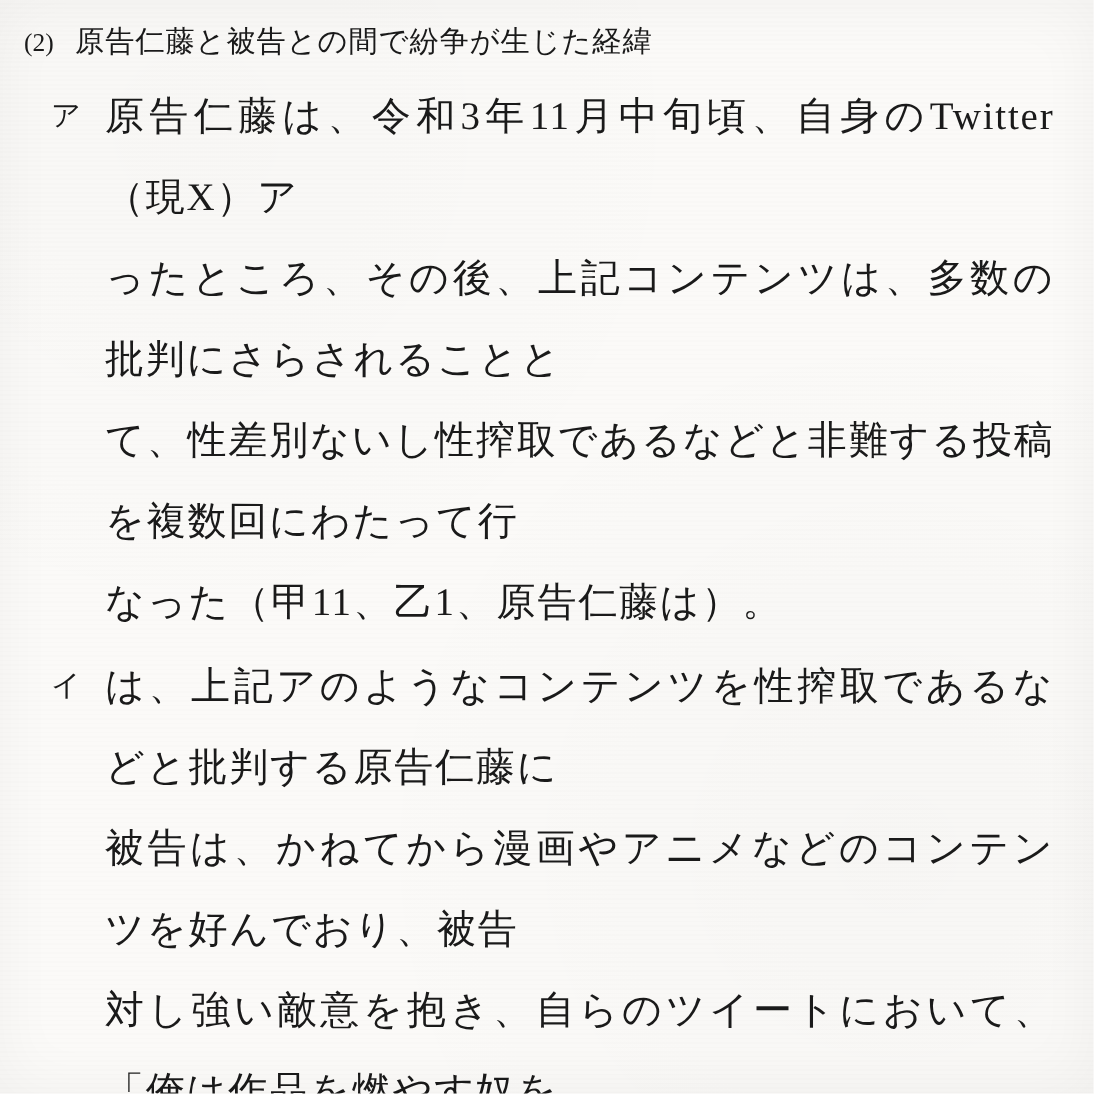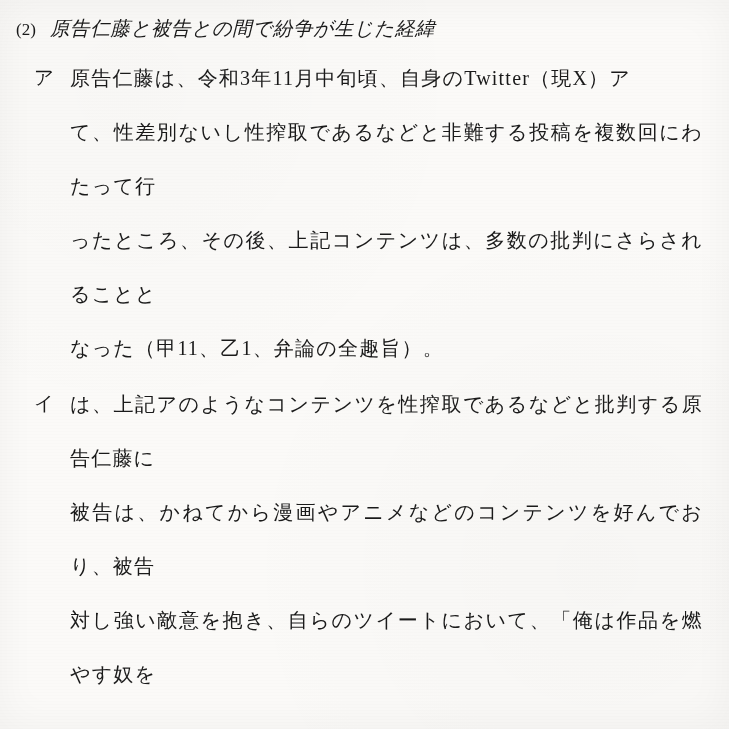--- a/index.html
+++ b/index.html
@@ -35,39 +35,38 @@
     padding-left: 2px;
   }
   .heading-marker {
     flex: none;
     width: 34px;
     font-size: 17px;
     letter-spacing: 0;
   }
   .heading-text {
     flex: 1;
-    font-style: italic;
   }
   .para {
     display: flex;
     align-items: flex-start;
     margin: 0 0 2px 0;
     padding-left: 20px;
   }
   .para-marker {
     flex: none;
     width: 36px;
     font-size: 19.5px;
     line-height: 54px;
     letter-spacing: 0;
     text-align: left;
   }
   .para-body {
     flex: 1;
-    font-size: 20px;
+    font-size: 26px;
     line-height: 54px;
     letter-spacing: 1.2px;
     text-align: justify;
     text-justify: inter-character;
   }
   .para-body .ln {
     display: block;
     white-space: pre;
   }
   .para-body .ln.just {
@@ -97,23 +96,23 @@
 
   <div class="heading-line">
     <span class="heading-marker">(2)</span>
     <span class="heading-text">原告仁藤と被告との間で紛争が生じた経緯</span>
   </div>
 
   <div class="para">
     <span class="para-marker">ア</span>
     <div class="para-body">
       <span class="ln just">原告仁藤は、令和3年11月中旬頃、自身のTwitter（現X）ア</span>
+      <span class="ln just">ったところ、その後、上記コンテンツは、多数の批判にさらされることと</span>
       <span class="ln just">て、性差別ないし性搾取であるなどと非難する投稿を複数回にわたって行</span>
-      <span class="ln just">ったところ、その後、上記コンテンツは、多数の批判にさらされることと</span>
-      <span class="ln">なった（甲11、乙1、弁論の全趣旨）。</span>
+      <span class="ln">なった（甲11、乙1、原告仁藤は）。</span>
     </div>
   </div>
 
   <div class="para">
     <span class="para-marker">イ</span>
     <div class="para-body">
       <span class="ln just">は、上記アのようなコンテンツを性搾取であるなどと批判する原告仁藤に</span>
       <span class="ln just">被告は、かねてから漫画やアニメなどのコンテンツを好んでおり、被告</span>
       <span class="ln just">対し強い敵意を抱き、自らのツイートにおいて、「俺は作品を燃やす奴を</span>
 

